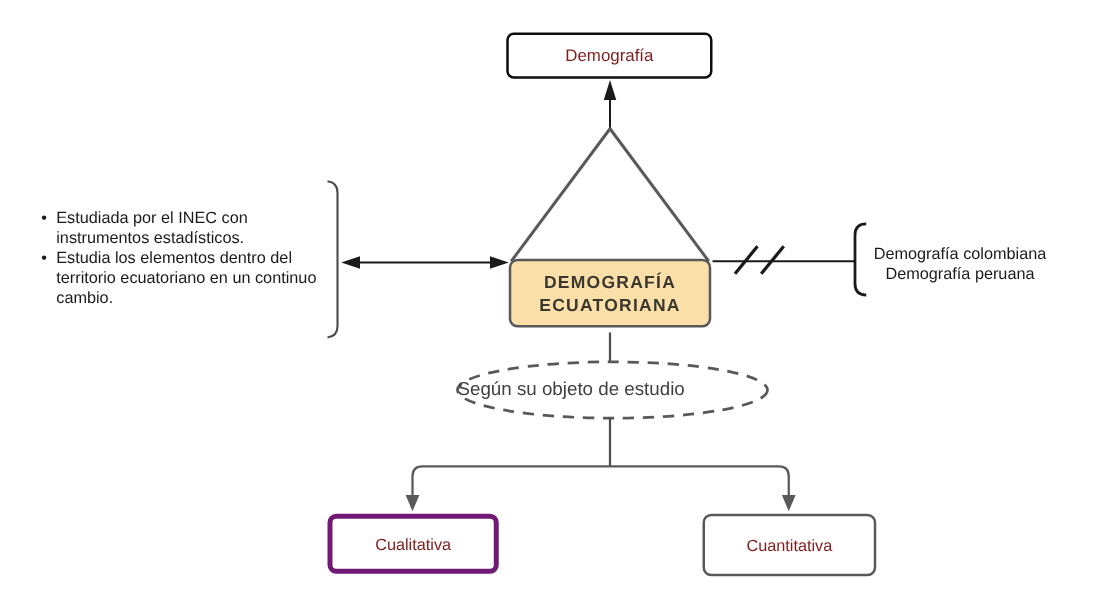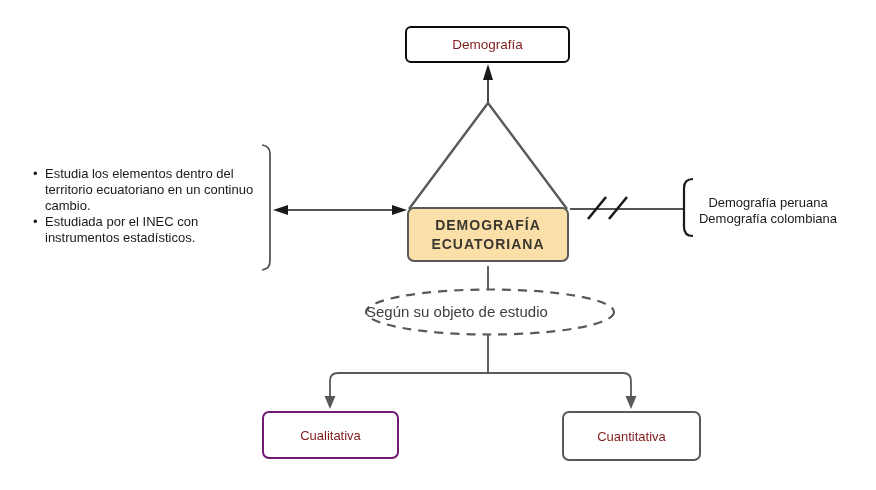--- a/index.html
+++ b/index.html
@@ -49,21 +49,21 @@
     font-size: 14px;
     letter-spacing: 1px;
     line-height: 19px;
   }
   .node-center .wrap-label {
     width: 124px;
   }
   .node-bottom-left {
     left: 262px; top: 411px;
     width: 137px; height: 48px;
-    border: 2px solid #701a75;
+    border: 4px solid #701a75;
     border-radius: 7px;
   }
   .node-bottom-right {
     left: 562px; top: 411px;
     width: 139px; height: 50px;
     border: 2px solid #595959;
     border-radius: 7px;
   }
   .ellipse-label {
     position: absolute;
@@ -142,34 +142,34 @@
     <span>Demografía</span>
   </div>
 
   <div class="node node-center">
     <span class="wrap-label">DEMOGRAFÍA ECUATORIANA</span>
   </div>
 
   <div class="left-notes">
     <div class="note-item">
       <span class="note-bullet"></span>
+      <span class="note-text">Estudiada por el INEC con
+instrumentos estadísticos.</span>
+    </div>
+    <div class="note-item">
+      <span class="note-bullet"></span>
       <span class="note-text">Estudia los elementos dentro del
 territorio ecuatoriano en un continuo
 cambio.</span>
     </div>
-    <div class="note-item">
-      <span class="note-bullet"></span>
-      <span class="note-text">Estudiada por el INEC con
-instrumentos estadísticos.</span>
-    </div>
   </div>
 
   <div class="right-notes">
+    <div>Demografía colombiana</div>
     <div>Demografía peruana</div>
-    <div>Demografía colombiana</div>
   </div>
 
   <div class="ellipse-label">Según su objeto de estudio</div>
 
   <div class="node node-bottom-left">
     <span>Cualitativa</span>
   </div>
   <div class="node node-bottom-right">
     <span>Cuantitativa</span>
   </div>

